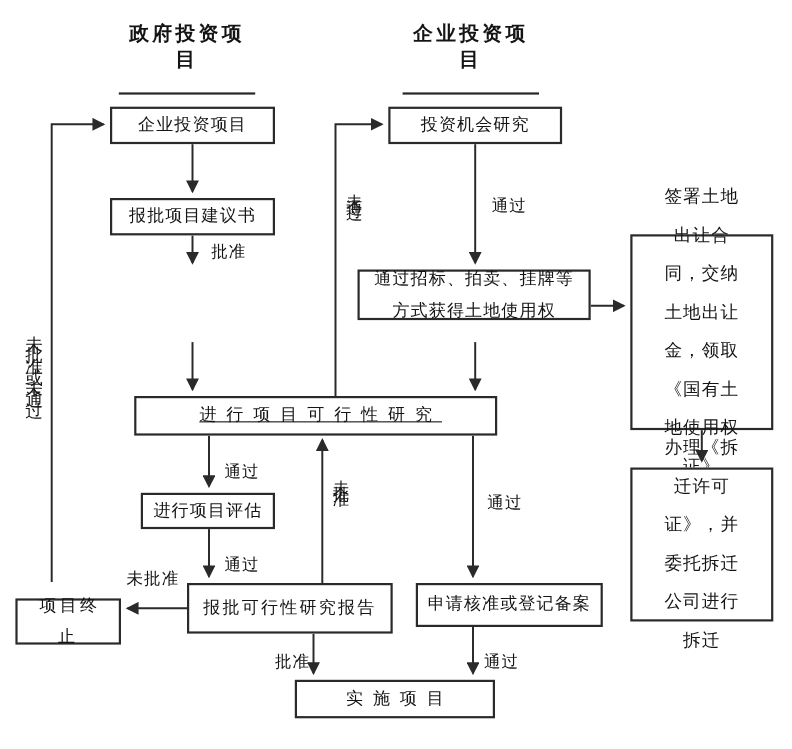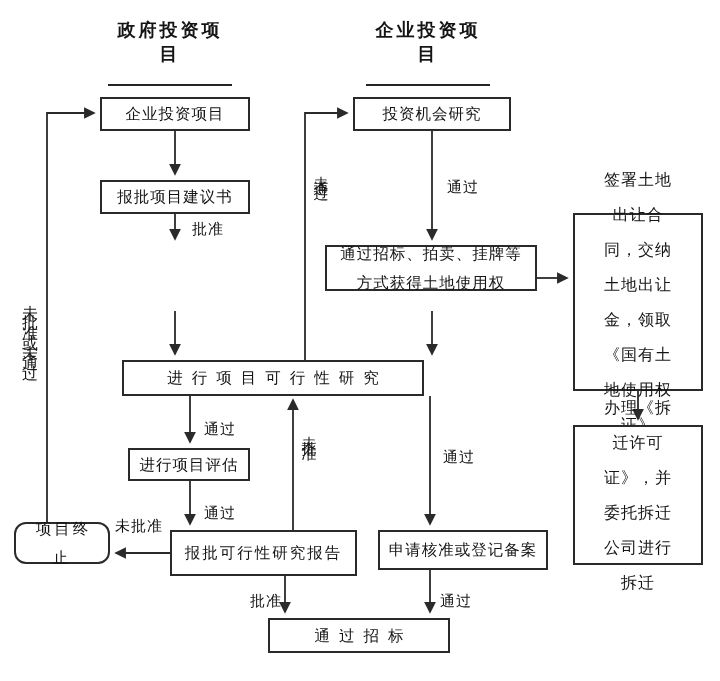--- a/index.html
+++ b/index.html
@@ -87,26 +87,26 @@
 
   <div class="node" style="left:100px;top:97px;width:150px;height:34px;">企业投资项目</div>
   <div class="node" style="left:100px;top:180px;width:150px;height:34px;">报批项目建议书</div>
 
   <div class="node" style="left:353px;top:97px;width:158px;height:34px;">投资机会研究</div>
   <div class="node" style="left:325px;top:245px;width:212px;height:46px;">通过招标、拍卖、挂牌等方式获得土地使用权</div>
 
   <div class="node tall" style="left:573px;top:213px;width:130px;height:178px;">签署土地出让合同，交纳土地出让金，领取《国有土地使用权证》</div>
   <div class="node tall" style="left:573px;top:425px;width:130px;height:140px;">办理《拆迁许可证》，并委托拆迁公司进行拆迁</div>
 
-  <div class="node sp" style="left:122px;top:360px;width:302px;height:36px;">进行项目可行性研究</div>
+  <div class="node sp" style="left:122px;top:360px;width:330px;height:36px;text-decoration:underline;">进行项目可行性研究</div>
   <div class="node" style="left:128px;top:448px;width:122px;height:33px;">进行项目评估</div>
-  <div class="node sp2" style="left:14px;top:522px;width:96px;height:42px;border-radius:12px;">项目终止</div>
+  <div class="node sp2" style="left:14px;top:544px;width:96px;height:42px;">项目终止</div>
   <div class="node" style="left:170px;top:530px;width:187px;height:46px;letter-spacing:2px;">报批可行性研究报告</div>
   <div class="node" style="left:378px;top:530px;width:170px;height:40px;">申请核准或登记备案</div>
-  <div class="node sp" style="left:268px;top:618px;width:182px;height:35px;">通过招标</div>
+  <div class="node sp" style="left:268px;top:618px;width:182px;height:35px;">实施项目</div>
 
   <div class="lbl" style="left:192px;top:220px;">批准</div>
   <div class="lbl" style="left:447px;top:178px;">通过</div>
   <div class="vlbl" style="left:311px;top:164px;">未通过</div>
   <div class="lbl" style="left:204px;top:420px;">通过</div>
   <div class="vlbl" style="left:299px;top:424px;">未批准</div>
   <div class="lbl" style="left:443px;top:448px;">通过</div>
   <div class="lbl" style="left:204px;top:504px;">通过</div>
   <div class="lbl" style="left:115px;top:517px;">未批准</div>
   <div class="lbl" style="left:250px;top:592px;">批准</div>

